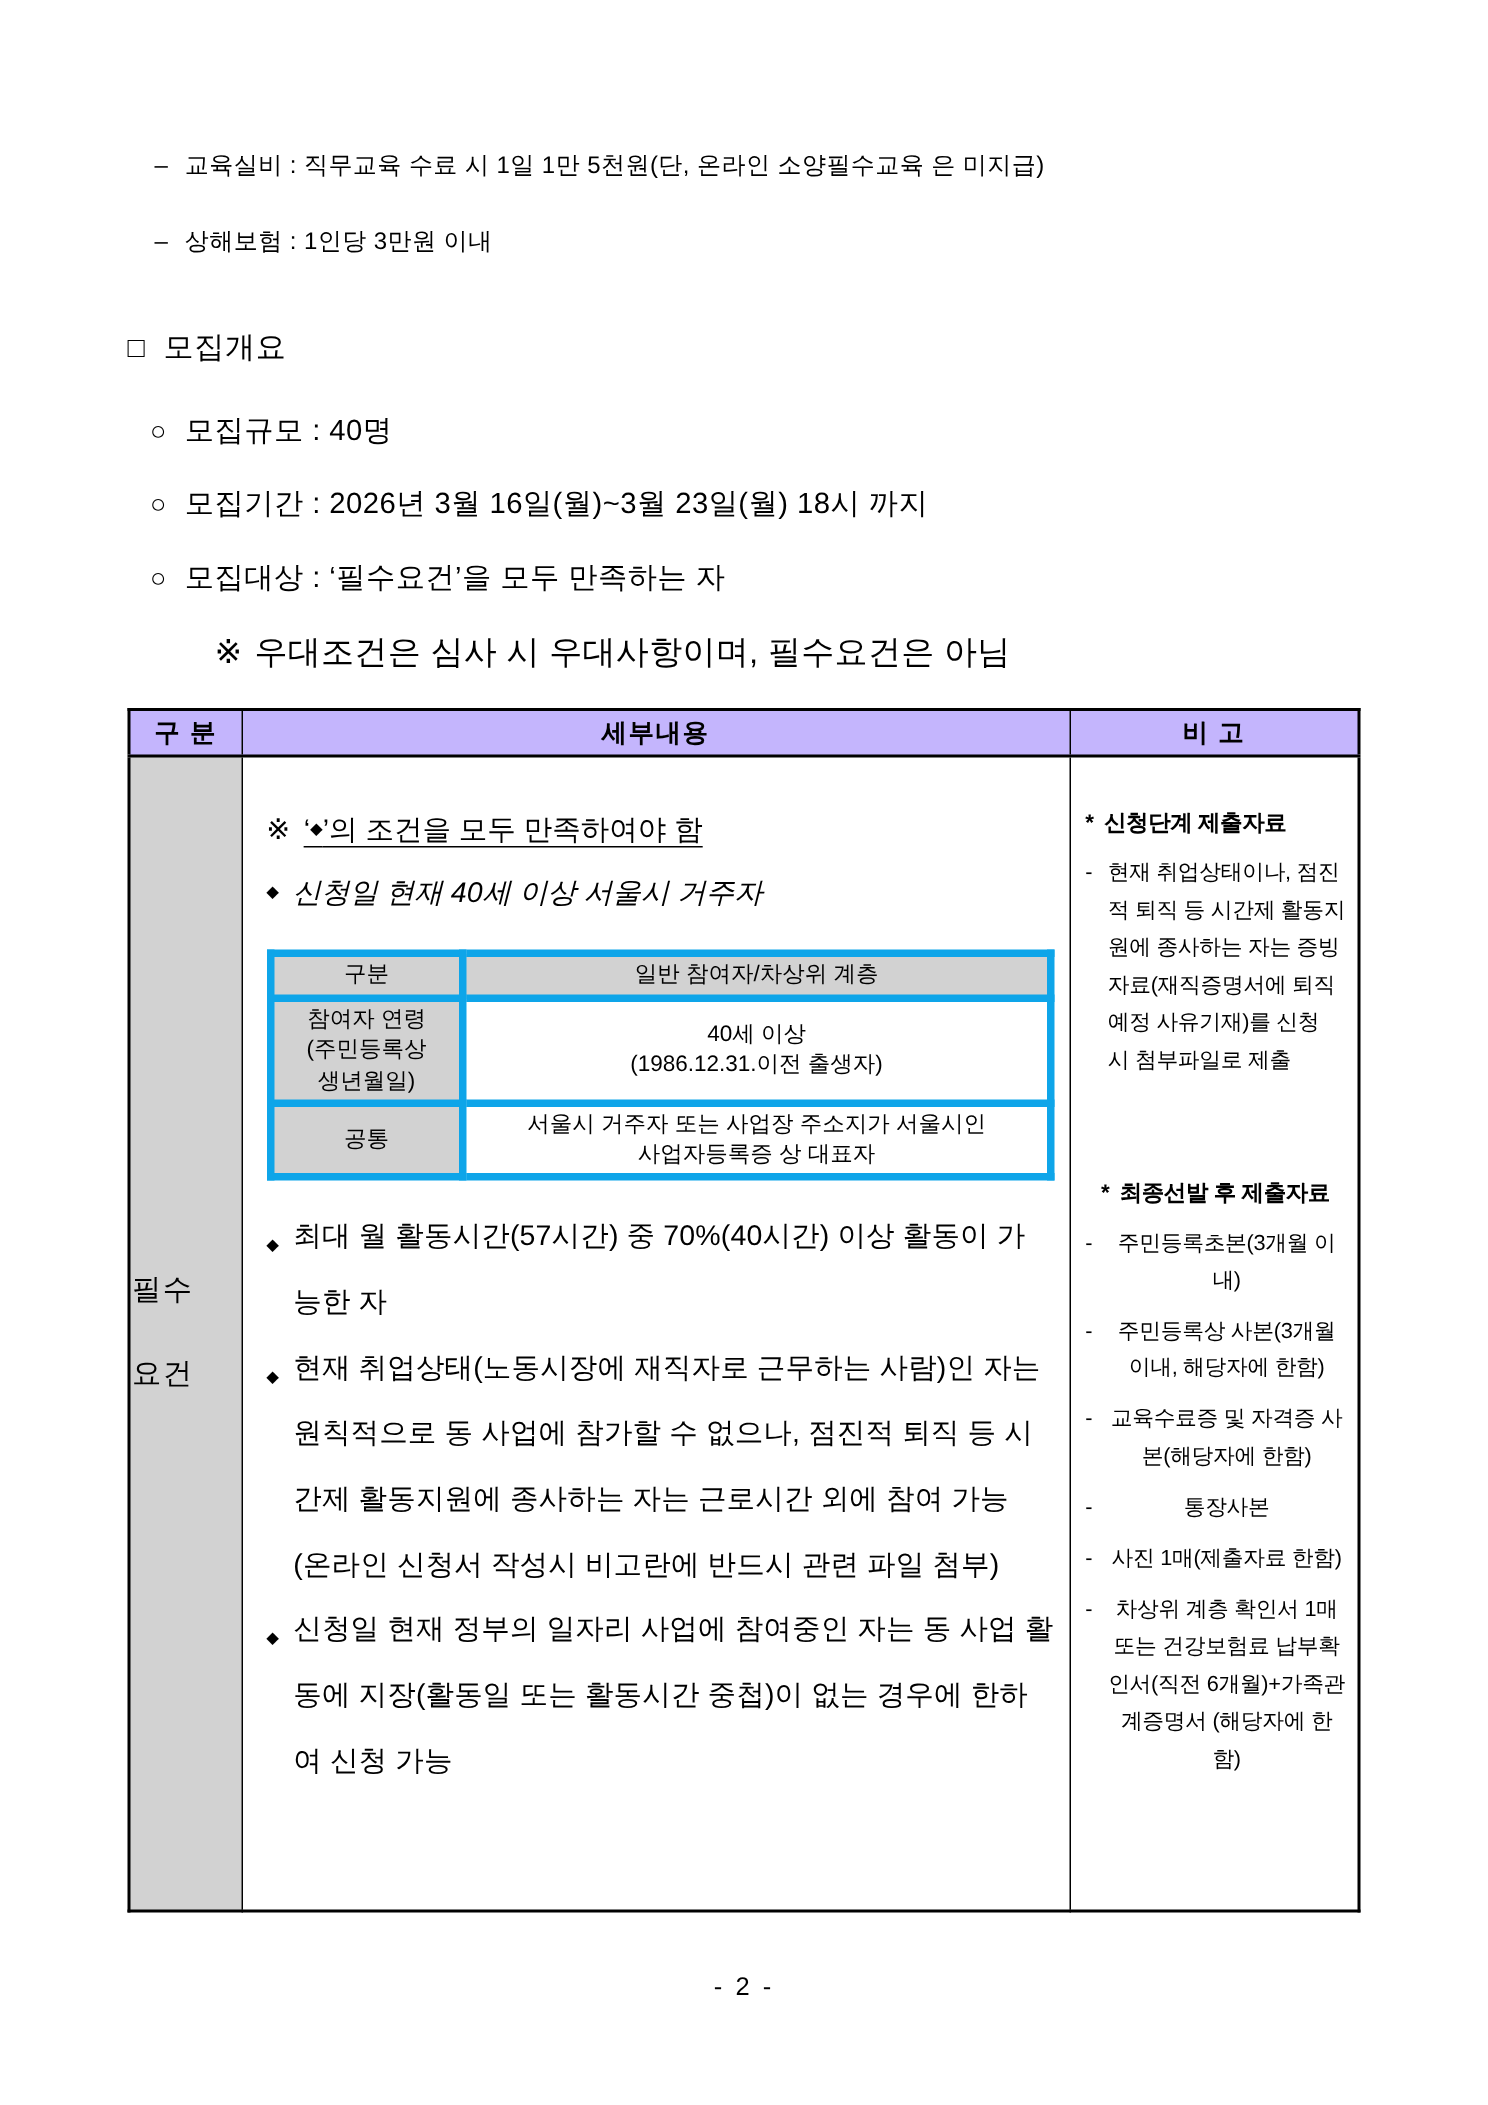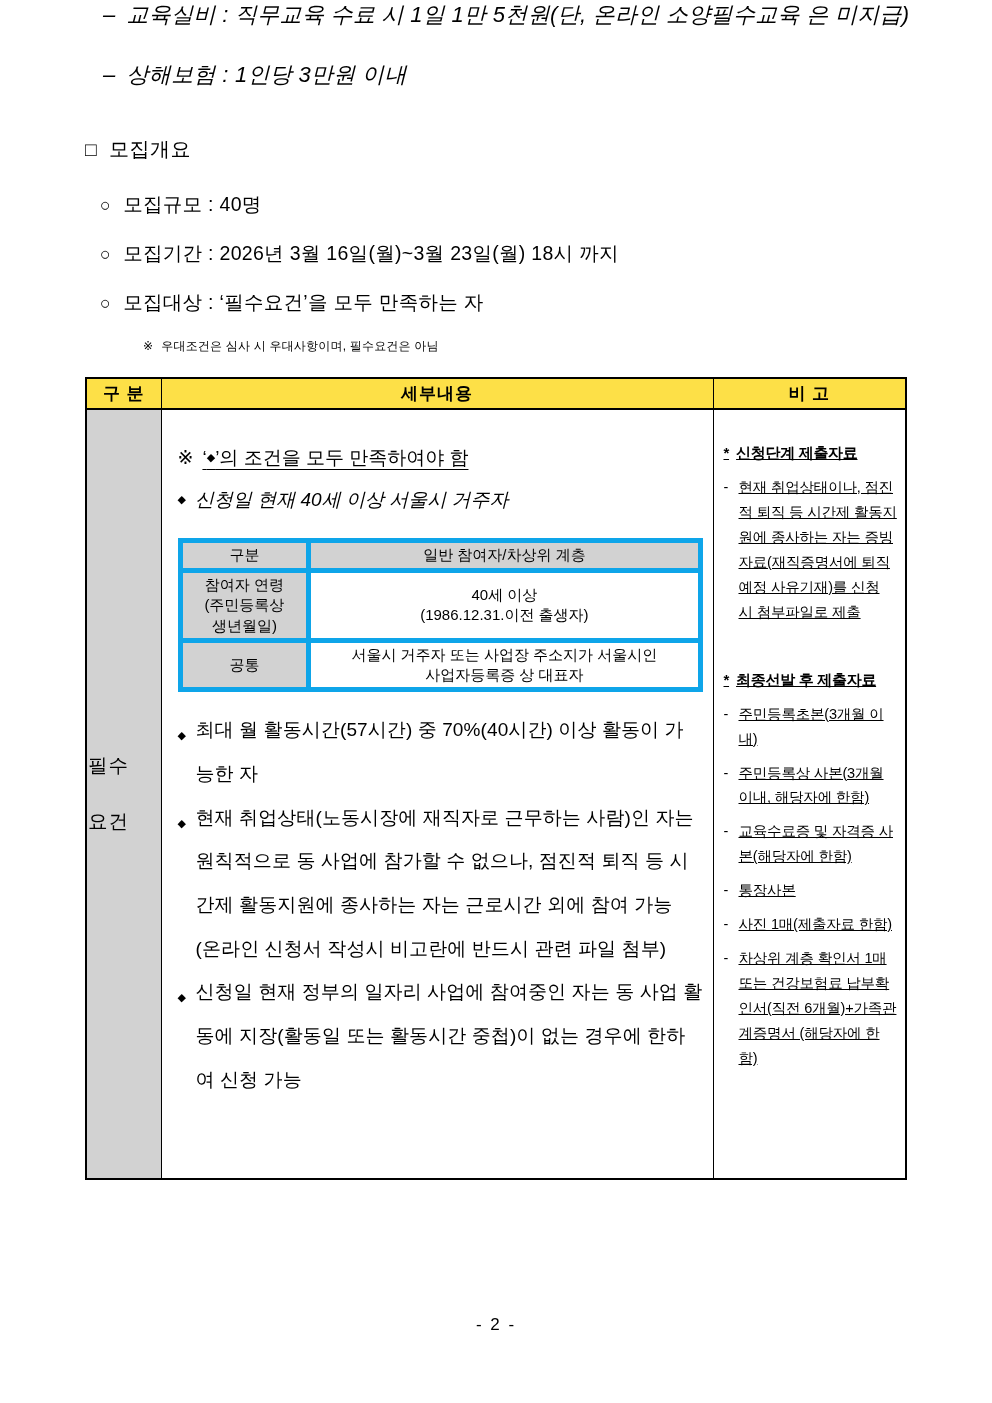--- a/index.html
+++ b/index.html
@@ -8,63 +8,63 @@
     position: relative;
     width: 992px;
     height: 1403px;
     background: #ffffff;
     color: #000000;
     font-family: "Liberation Sans", "DejaVu Sans", sans-serif;
     overflow: hidden;
   }
 
   
-  .intro { padding-left: 103px; font-size: 22px; letter-spacing: 0.3px; font-style: italic; }
+  .intro { padding-top: 100px; padding-left: 103px; font-size: 16px; letter-spacing: 0.3px; }
   .intro-item { margin-bottom: 30px; }
   .intro-item .mk { margin-right: 11px; }
 
   
   .overview { margin-top: 46px; padding-left: 85px; }
   .overview-title { font-size: 20px; letter-spacing: 0.5px; }
   .overview-title .mk { margin-right: 12px; font-size: 19px; }
   .overview-items { margin-top: 28px; padding-left: 15px; }
   .overview-item { font-size: 19.5px; letter-spacing: 0.3px; margin-bottom: 22px; }
   .overview-item .mk { margin-right: 12px; font-size: 18px; }
-  .overview-note { padding-left: 43px; font-size: 12px; margin-top: 4px; letter-spacing: 0.2px; }
+  .overview-note { padding-left: 43px; font-size: 22px; margin-top: 4px; letter-spacing: 0.2px; }
   .overview-note .mk { margin-right: 8px; }
 
   
   .main-table {
     margin: 22px 0 0 85px;
     width: 820px;
     border-collapse: collapse;
     table-layout: fixed;
     border: 2px solid #000;
   }
   .main-table th, .main-table td { border: 1px solid #000; }
   .main-table thead th {
     height: 31px;
-    background: #fde047;
+    background: #c4b5fd;
     font-weight: bold;
     font-size: 17px;
     text-align: center;
     vertical-align: middle;
     border-bottom: 2px solid #000;
     letter-spacing: 1px;
   }
   .col-label-cell {
     background: #d2d2d2;
     vertical-align: middle;
     font-size: 19.5px;
     line-height: 2.85;
     white-space: pre-line;
     letter-spacing: 1px;
   }
   .col-detail-cell { vertical-align: top; padding: 0 10px 0 16px; height: 770px; }
-  .col-remarks-cell { vertical-align: top; padding: 0 8px 0 10px; text-decoration: underline; }
+  .col-remarks-cell { vertical-align: top; padding: 0 8px 0 10px; }
 
   
   .d-note { margin-top: 35px; font-size: 19px; }
   .d-note .underline { text-decoration: underline; text-underline-offset: 5px; }
   .d-note .mk { margin-right: 9px; }
   .diamond-sm { font-size: 11px; vertical-align: 3px; }
   .d-lead { margin-top: 16px; font-size: 19px; font-style: italic; }
   .d-lead .mk { font-size: 11px; vertical-align: 3px; margin-right: 9px; }
 
   .inner-table {
@@ -86,21 +86,21 @@
   .inner-table .rh { height: 30px; }
   .inner-table .r1 { height: 62px; }
   .inner-table .r2 { height: 48px; }
 
   .d-bullets { margin-top: 16px; font-size: 19px; line-height: 2.3; letter-spacing: 0.1px; }
   .d-bullet { position: relative; padding-left: 18px; }
   .d-bullet .mk { position: absolute; left: 0; top: 0; font-size: 11px; transform: translateY(15px); }
 
   
   .r-group1 { margin-top: 34px; }
-  .r-group2 { margin-top: 46px; }
+  .r-group2 { margin-top: 66px; text-align: center; }
   .r-title { font-weight: bold; font-size: 15px; letter-spacing: -0.3px; }
   .r-title .mk { margin-right: 7px; }
   .r-items { margin-top: 12px; font-size: 14.5px; line-height: 1.72; word-break: break-all; letter-spacing: -0.2px; }
   .r-item { position: relative; padding-left: 15px; margin-bottom: 9px; }
   .r-item .mk { position: absolute; left: 0; top: 0; }
 
   
   .page-number {
     position: absolute;
     left: 0; right: 0;

